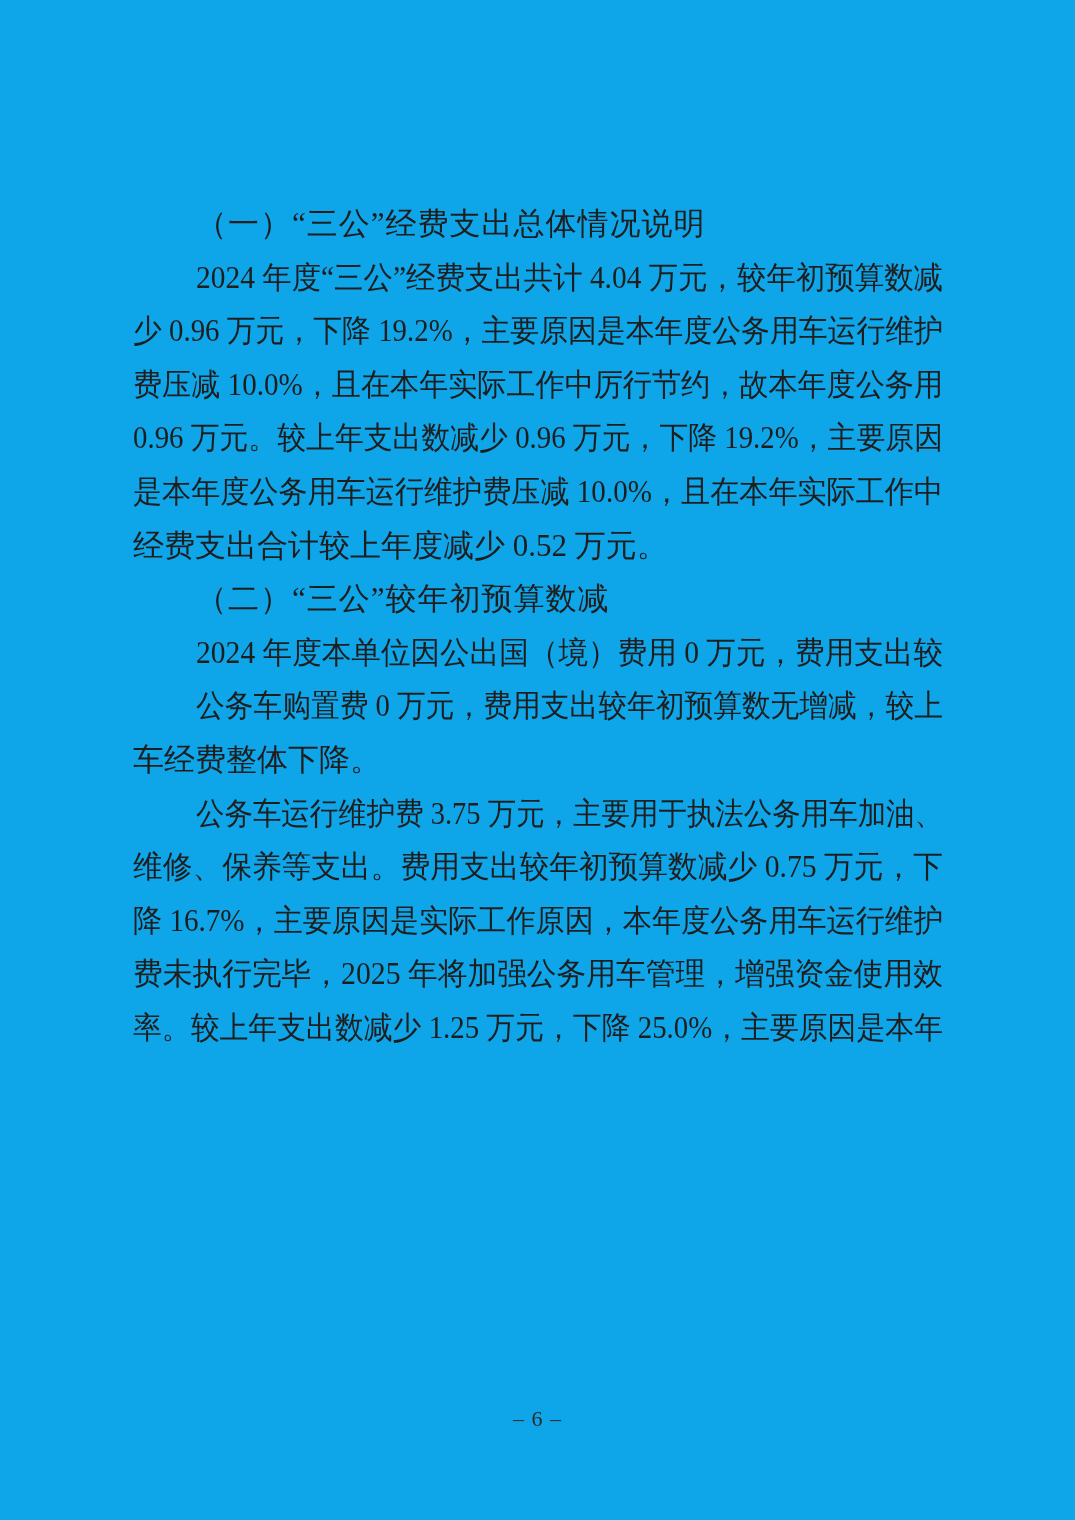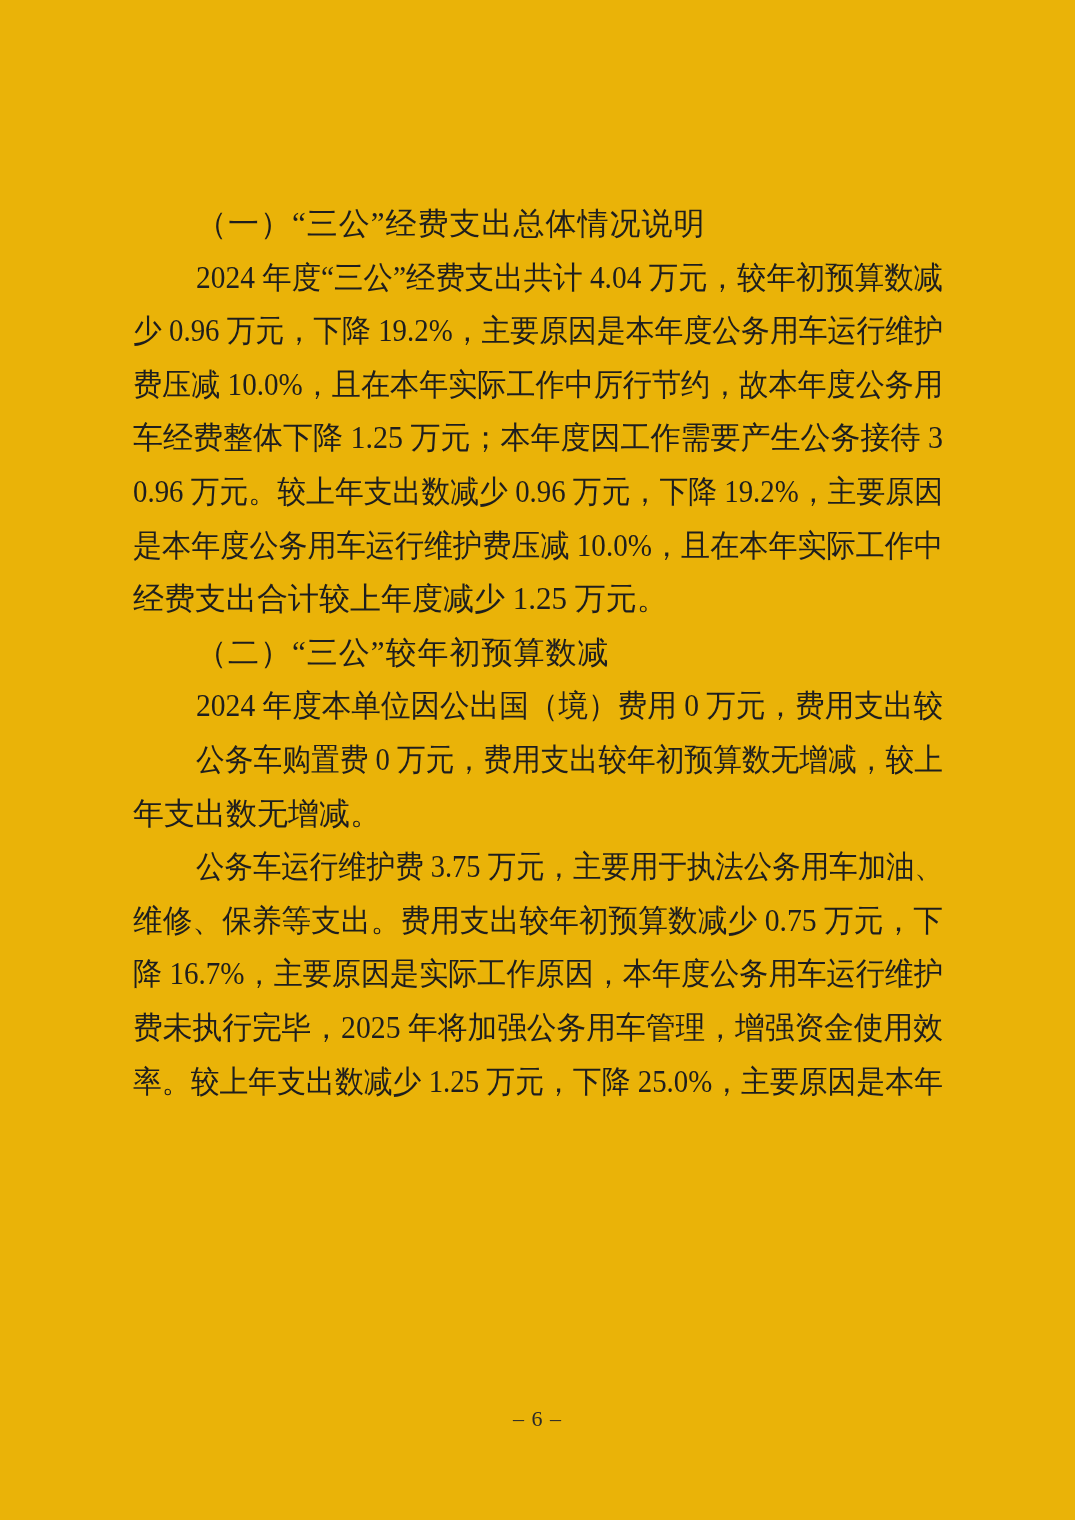--- a/index.html
+++ b/index.html
@@ -4,21 +4,21 @@
 <style>
   html, body {
     margin: 0;
     padding: 0;
     background: #ffffff;
   }
   .page {
     position: relative;
     width: 1075px;
     height: 1520px;
-    background: #eab308;
+    background: #0ea5e9;
     overflow: hidden;
     color: #1e1e1e;
     font-family: "Liberation Serif", "DejaVu Serif", serif;
   }
   .content {
     position: absolute;
     left: 133px;
     top: 197px;
     width: 810px;
   }
@@ -52,28 +52,27 @@
 </style>
 </head>
 <body>
 
 <div class="page">
   <div class="content">
     <div class="line indent head"><span class="txt">（一）“三公”经费支出总体情况说明</span></div>
     <div class="line indent"><span class="txt fit" style="transform: scaleX(0.949136);">2024 年度“三公”经费支出共计 4.04 万元，较年初预算数减</span></div>
     <div class="line"><span class="txt fit" style="transform: scaleX(0.930416);">少 0.96 万元，下降 19.2%，主要原因是本年度公务用车运行维护</span></div>
     <div class="line"><span class="txt fit" style="transform: scaleX(0.938773);">费压减 10.0%，且在本年实际工作中厉行节约，故本年度公务用</span></div>
-    <div class="line"><span class="txt fit" style="transform: scaleX(0.967742);">车经费整体下降 1.25 万元；本年度因工作需要产生公务接待 3</span></div>
     <div class="line"><span class="txt fit" style="transform: scaleX(0.930416);">0.96 万元。较上年支出数减少 0.96 万元，下降 19.2%，主要原因</span></div>
     <div class="line"><span class="txt fit" style="transform: scaleX(0.938773);">是本年度公务用车运行维护费压减 10.0%，且在本年实际工作中</span></div>
-    <div class="line"><span class="txt">经费支出合计较上年度减少 1.25 万元。</span></div>
+    <div class="line"><span class="txt">经费支出合计较上年度减少 0.52 万元。</span></div>
     <div class="line indent head"><span class="txt">（二）“三公”较年初预算数减</span></div>
     <div class="line indent"><span class="txt fit" style="transform: scaleX(0.954328);">2024 年度本单位因公出国（境）费用 0 万元，费用支出较</span></div>
     <div class="line indent"><span class="txt fit" style="transform: scaleX(0.926799);">公务车购置费 0 万元，费用支出较年初预算数无增减，较上</span></div>
-    <div class="line"><span class="txt">年支出数无增减。</span></div>
+    <div class="line"><span class="txt">车经费整体下降。</span></div>
     <div class="line indent"><span class="txt fit" style="transform: scaleX(0.917972);">公务车运行维护费 3.75 万元，主要用于执法公务用车加油、</span></div>
     <div class="line"><span class="txt fit" style="transform: scaleX(0.958864);">维修、保养等支出。费用支出较年初预算数减少 0.75 万元，下</span></div>
     <div class="line"><span class="txt fit" style="transform: scaleX(0.938773);">降 16.7%，主要原因是实际工作原因，本年度公务用车运行维护</span></div>
     <div class="line"><span class="txt fit" style="transform: scaleX(0.958864);">费未执行完毕，2025 年将加强公务用车管理，增强资金使用效</span></div>
     <div class="line"><span class="txt fit" style="transform: scaleX(0.930416);">率。较上年支出数减少 1.25 万元，下降 25.0%，主要原因是本年</span></div>
   </div>
 
   <div class="footer">
     <span>– 6 –</span>
   </div>

